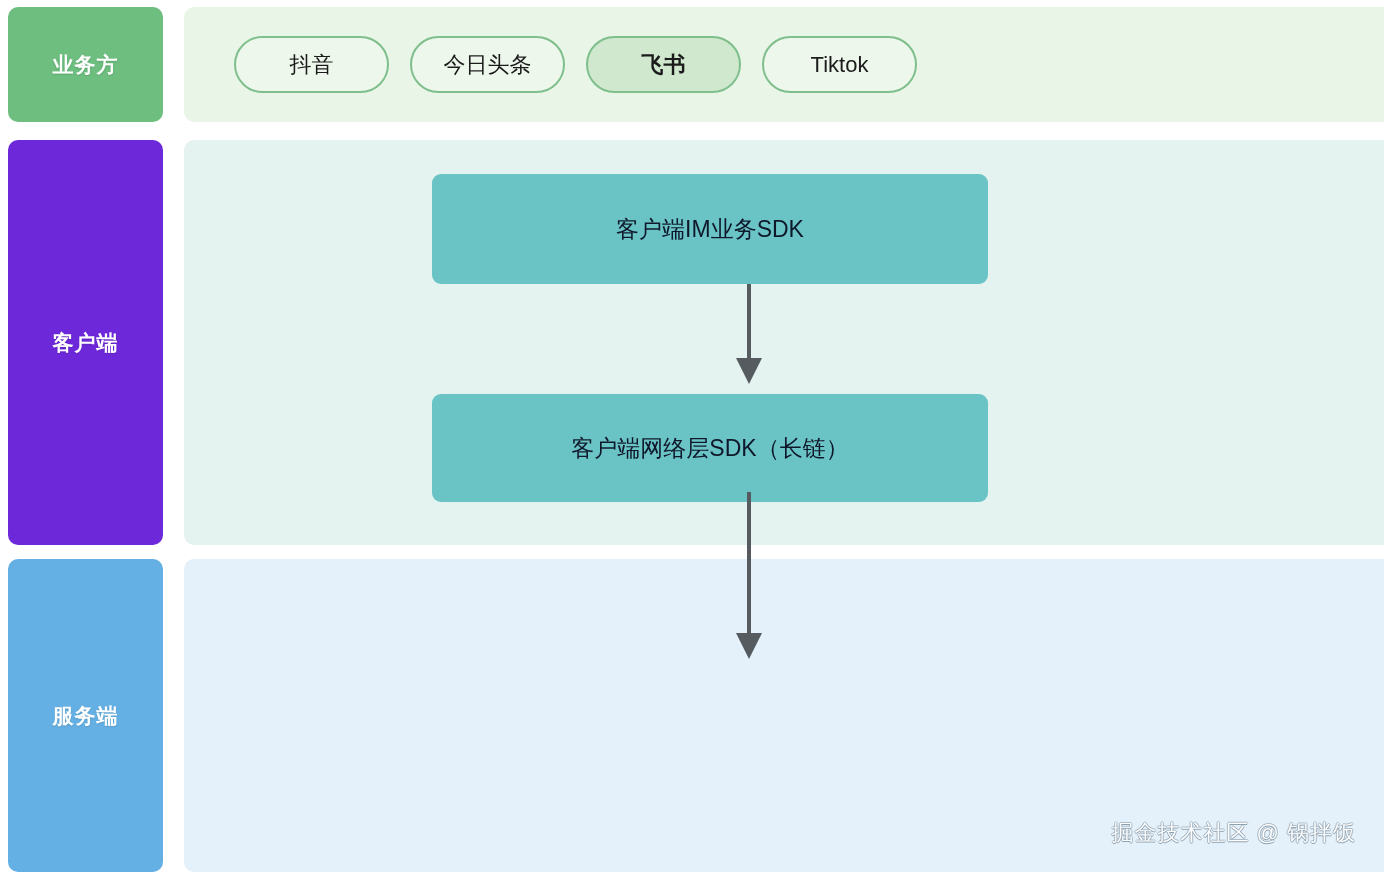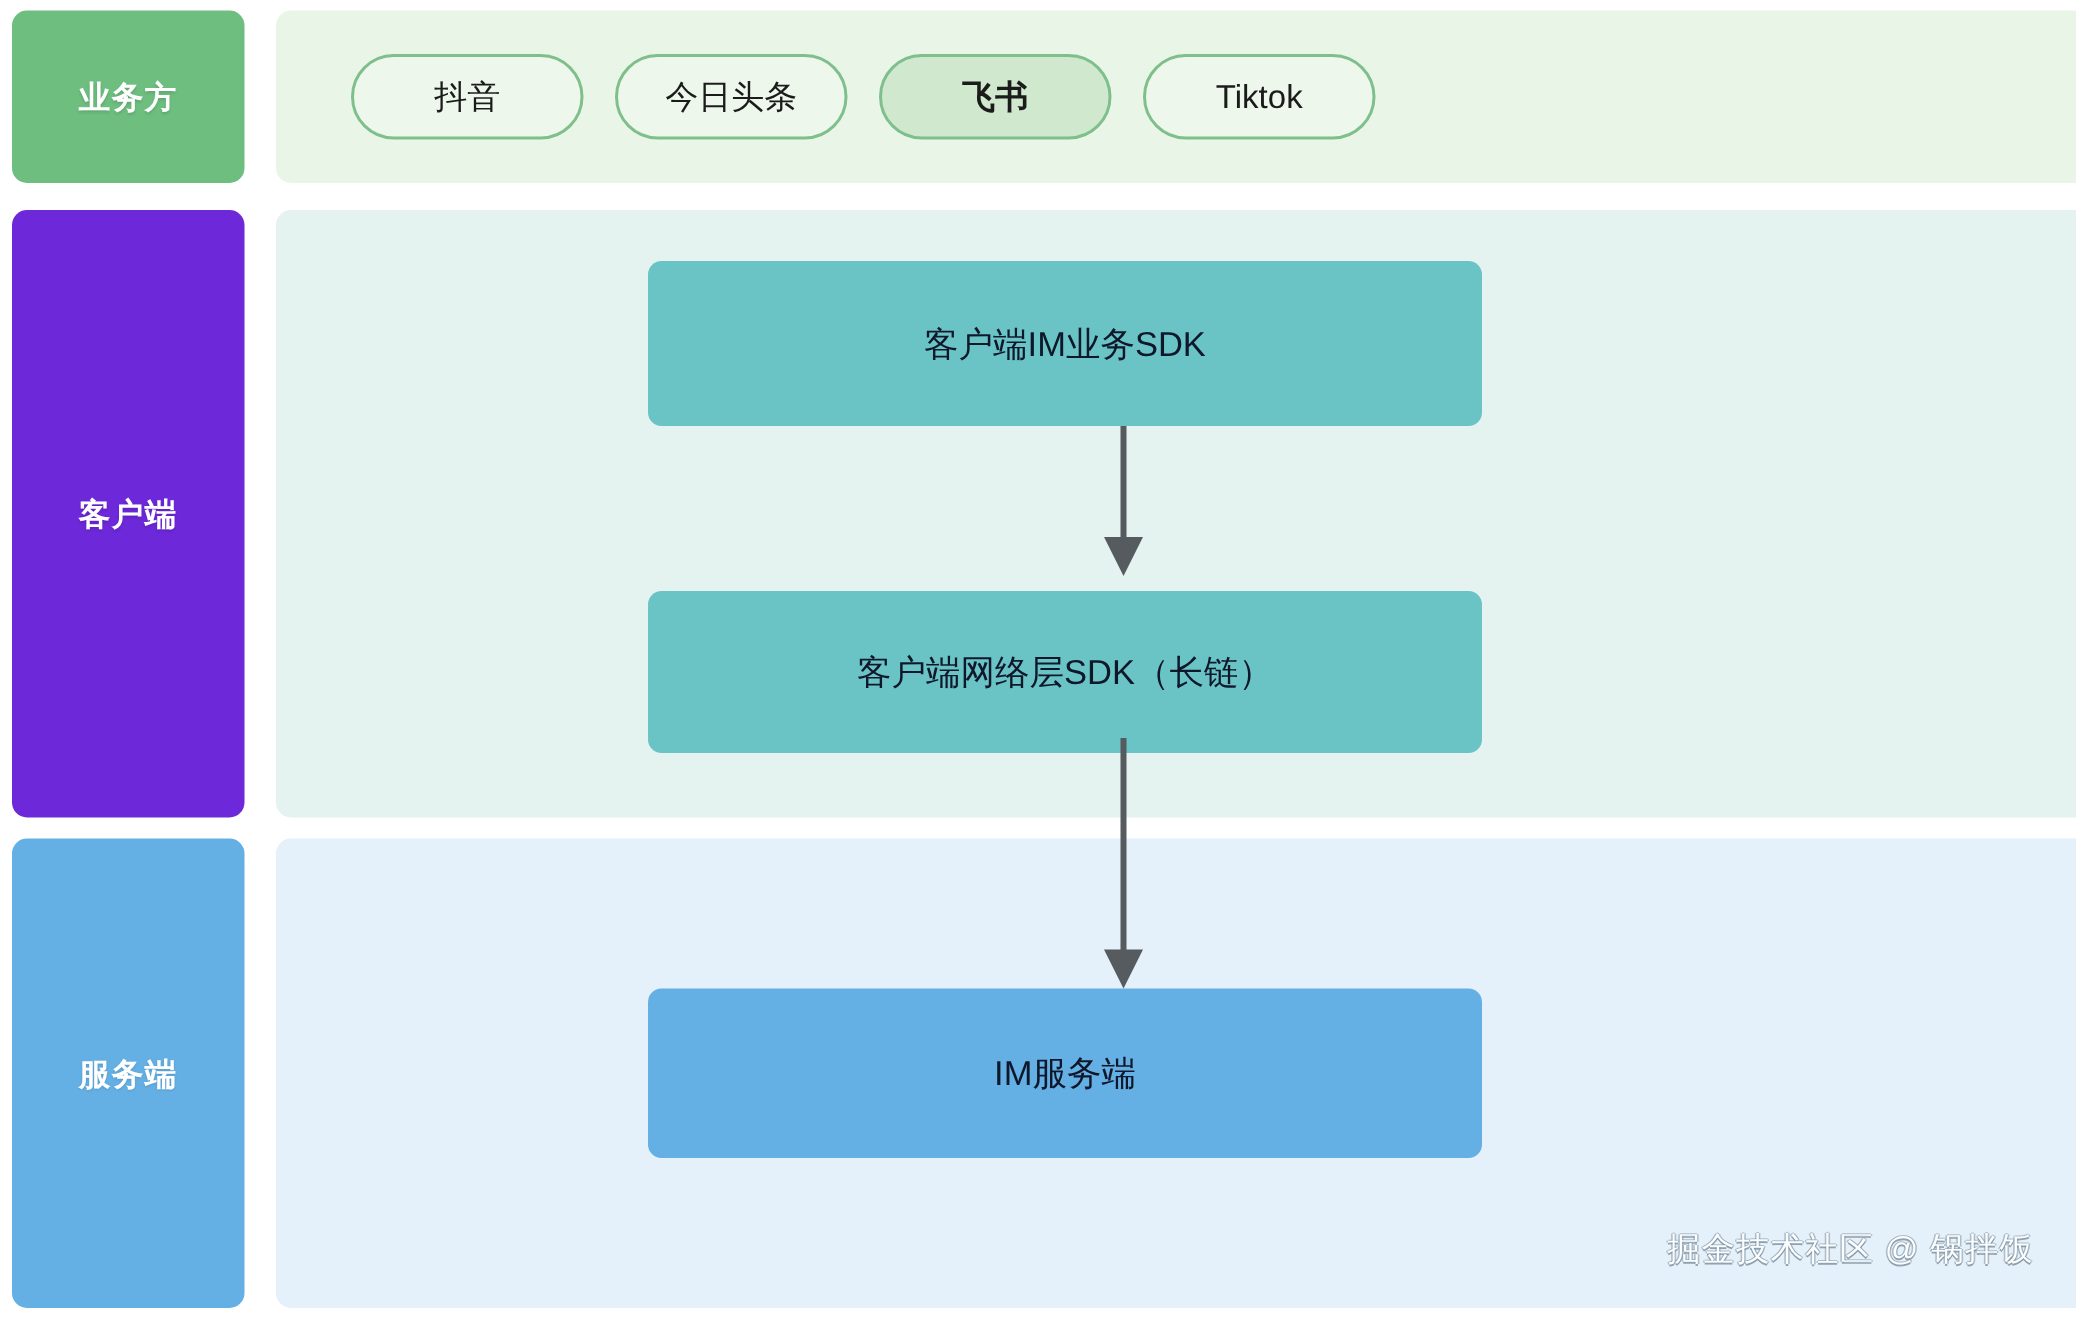--- a/index.html
+++ b/index.html
@@ -198,23 +198,20 @@
   <div class="band band-server"></div>
 
   <div class="node node-im-sdk">
     <span>客户端IM业务SDK</span>
   </div>
 
   <div class="node node-net-sdk">
     <span>客户端网络层SDK（长链）</span>
   </div>
 
-  <div class="node node-server">
-    <span>IM服务端</span>
-  </div>
 
   <svg class="arrows" viewBox="0 0 1384 879">
 
     <g>
       <line x1="749" y1="284" x2="749" y2="366" stroke="#555b5e" stroke-width="4"></line>
       <polygon points="749,384 736,358 762,358" fill="#555b5e"></polygon>
     </g>
 
     <g>
       <line x1="749" y1="492" x2="749" y2="641" stroke="#555b5e" stroke-width="4"></line>

